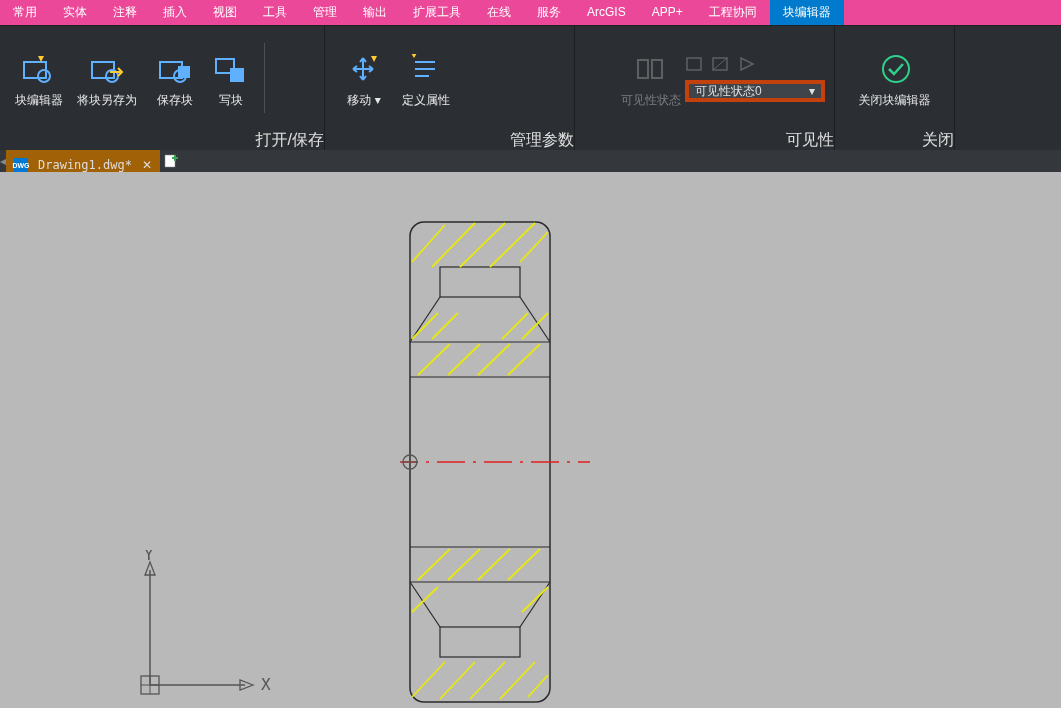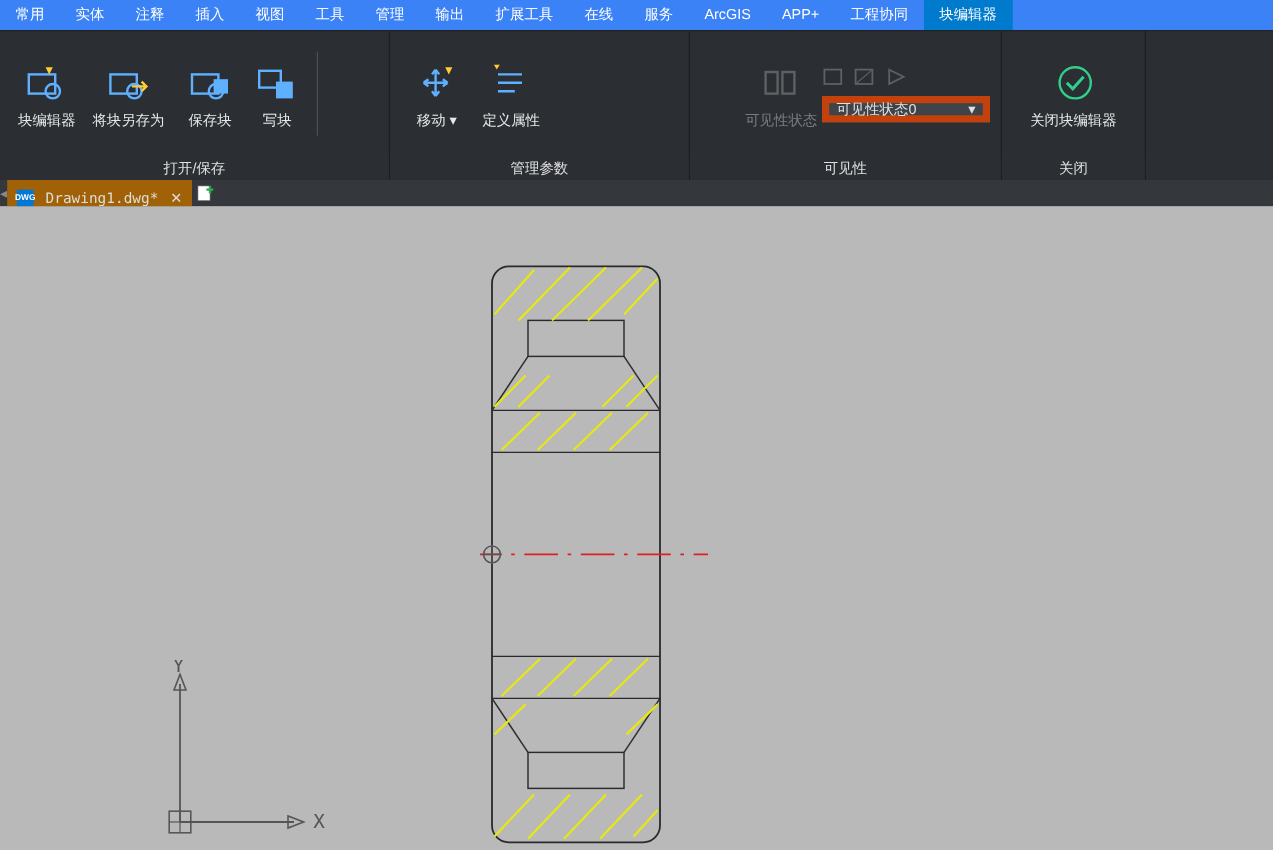--- a/index.html
+++ b/index.html
@@ -7,21 +7,21 @@
     font-family: "Microsoft YaHei", sans-serif;
     font-size: 12px;
     background: #b9b9b9;
     width: 1061px;
     height: 708px;
     overflow: hidden;
     color: #fff;
   }
   .menubar {
     display: flex;
-    background: #3b82f6;
+    background: #ec4899;
     height: 25px;
     align-items: center;
   }
   .menubar .item {
     padding: 0 13px;
     height: 25px;
     line-height: 25px;
     cursor: pointer;
     white-space: nowrap;
   }
@@ -42,23 +42,23 @@
   .ribbon-body {
     flex: 1;
     display: flex;
     align-items: center;
     padding: 5px 10px;
     gap: 4px;
   }
   .ribbon-title {
     height: 20px;
     background: #2b2f33;
-    text-align: center;
+    text-align: right;
     color: #e0e0e0;
-    font-size: 12px;
+    font-size: 16px;
     line-height: 20px;
   }
   .big-btn {
     display: flex;
     flex-direction: column;
     align-items: center;
     gap: 6px;
     width: 58px;
     padding: 8px 0 4px;
     cursor: pointer;
@@ -84,21 +84,21 @@
   }
   .disabled { opacity:0.4; }
   .vis-group { display:flex; align-items:center; gap:6px; }
   .vis-combo {
     display:flex;
     align-items:center;
     justify-content:space-between;
     width: 140px;
     height:22px;
     background:#3e4449;
-    border:6px solid #c2410c;
+    border:4px solid #c2410c;
     padding:0 6px;
     color:#e0e0e0;
   }
   .doc-tabs {
     display:flex;
     height:22px;
     background:#34383c;
     align-items:center;
   }
   .doc-tab {

